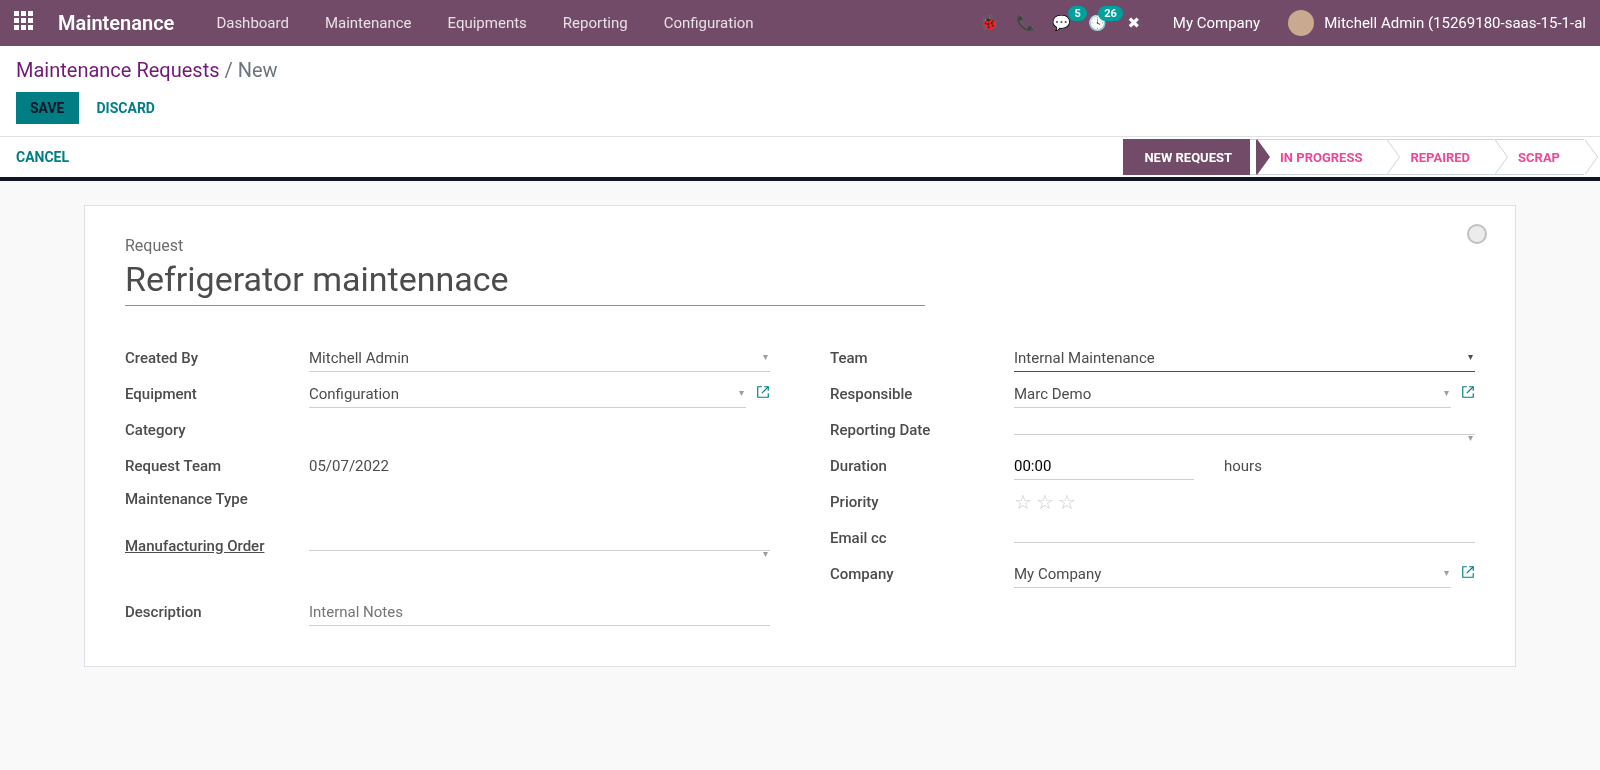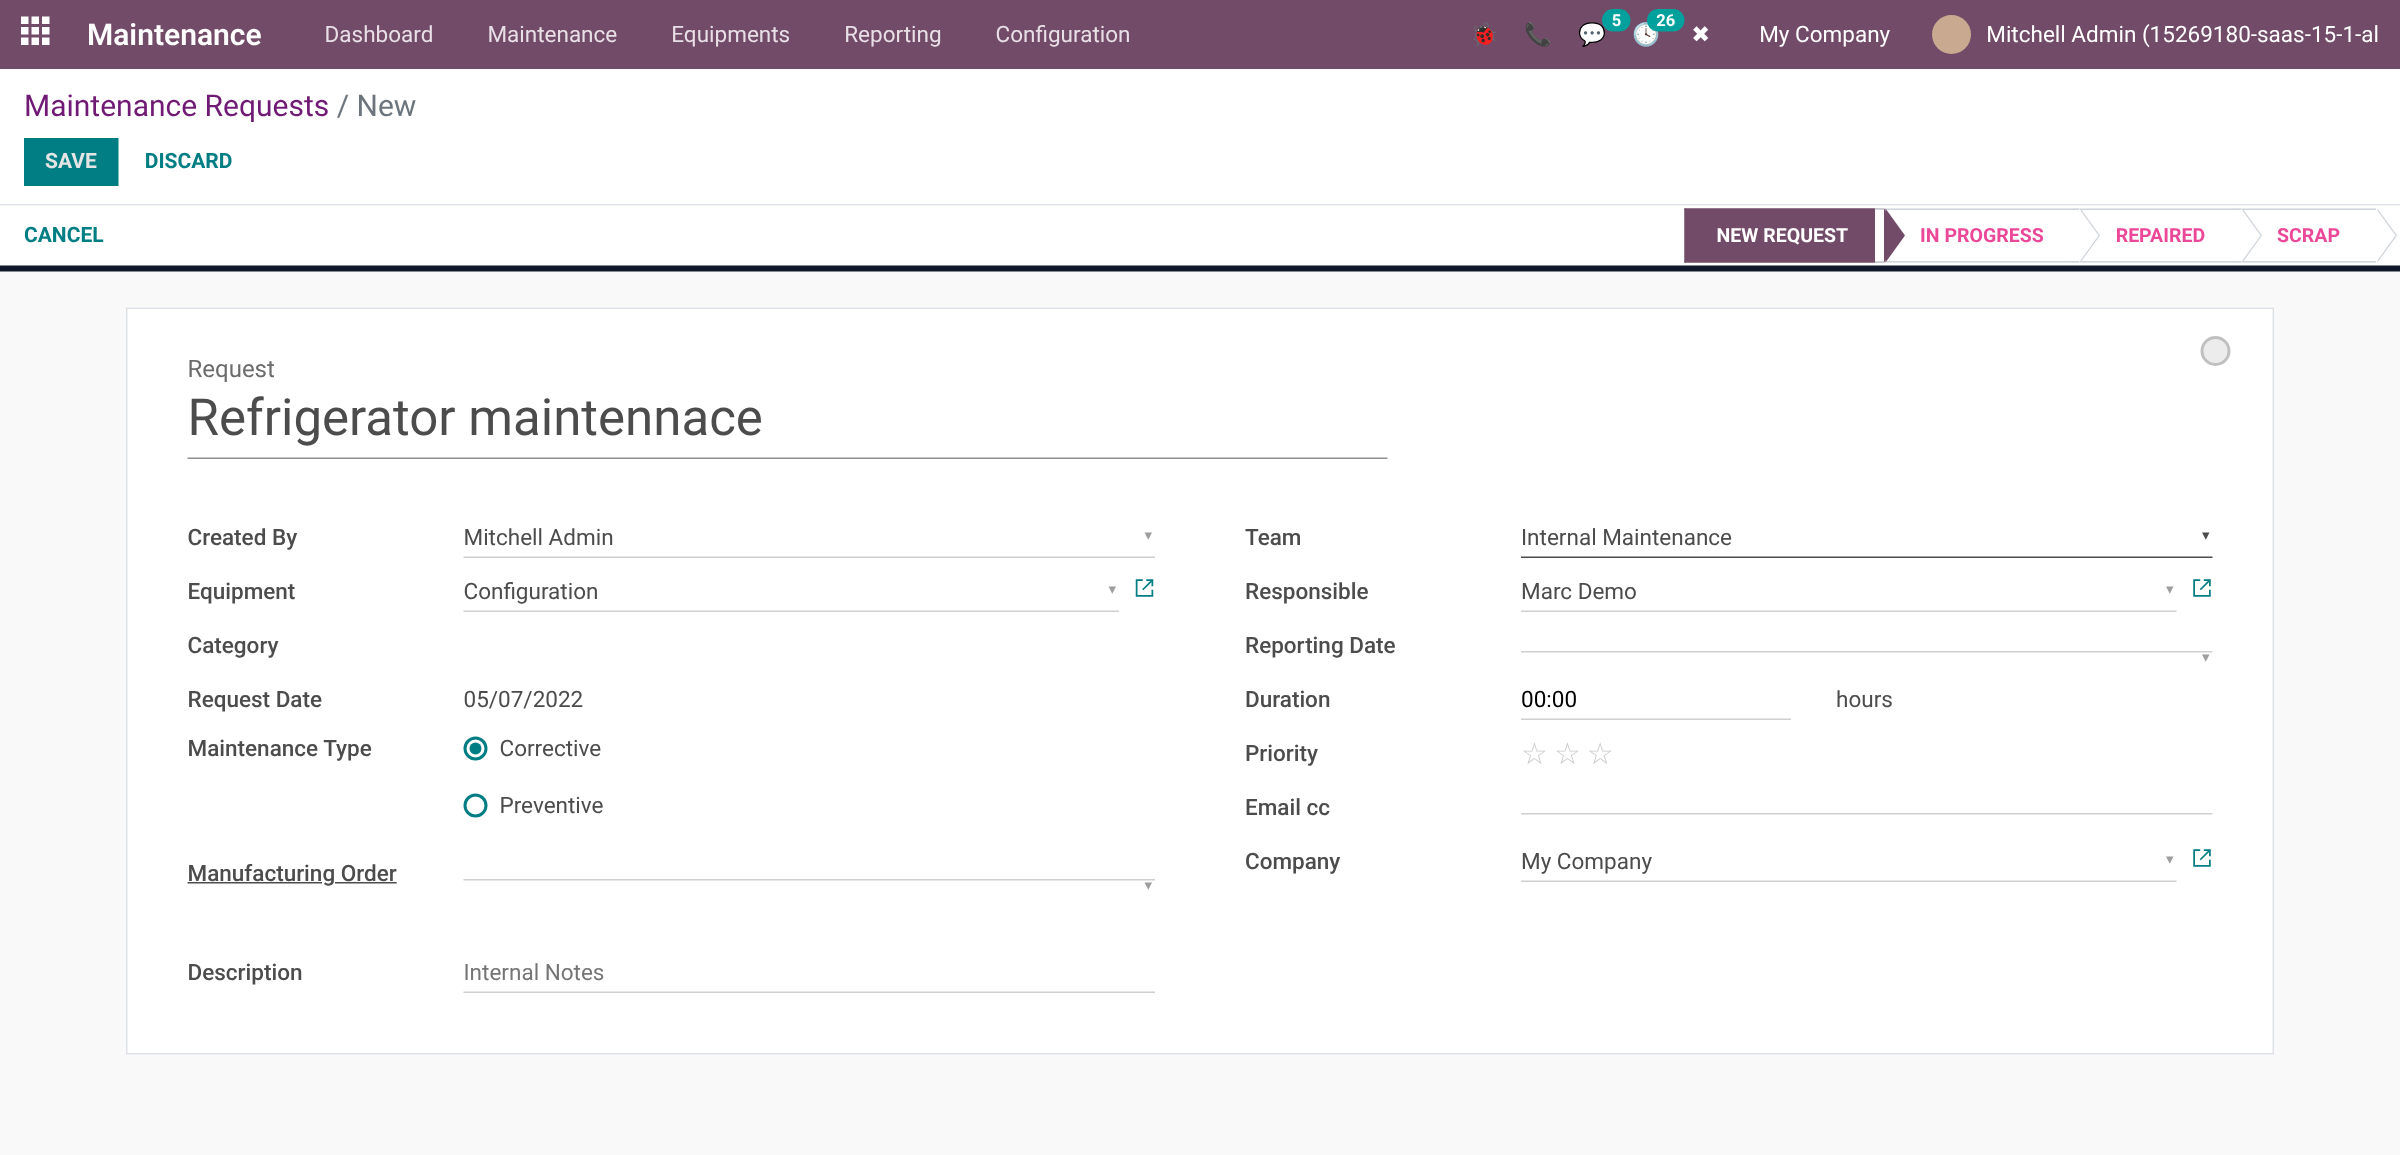--- a/index.html
+++ b/index.html
@@ -20,21 +20,21 @@
 .nav-user { display: flex; align-items: center; gap: 10px; }
 .nav-avatar { width: 26px; height: 26px; border-radius: 50%; background: #c9a98f; display: inline-block; }
 
 
 .control-panel { background: #fff; border-bottom: 1px solid #dee2e6; }
 .cp-top { padding: 12px 16px 0 16px; }
 .breadcrumb { font-size: 20px; color: #6c757d; }
 .breadcrumb a { color: #701a75; text-decoration: none; }
 .cp-buttons { padding: 10px 16px 12px 16px; display: flex; align-items: center; gap: 18px; }
 .btn { border: none; cursor: pointer; font-size: 14px; font-weight: 700; padding: 8px 14px; }
-.btn-primary { background: #017e84; color: #e5e5e5; }
+.btn-primary { background: #017e84; color: #0f172a; }
 .btn-link { background: none; color: #017e84; padding: 8px 0; }
 
 
 .status-row { background: #fff; border-bottom: 4px solid #0f172a; display: flex; align-items: center; padding: 0 16px; height: 44px; }
 .status-cancel { color: #017e84; font-weight: 700; font-size: 14px; }
 .status-bar { display: flex; }
 .sb-step { position: relative; height: 36px; padding: 0 24px 0 30px; display: flex; align-items: center; font-size: 13px; font-weight: 700; color: #ec4899; background: #fff; border-top: 1px solid #ced4da; border-bottom: 1px solid #ced4da; margin-left: -6px; cursor: pointer; }
 .sb-step:first-child { border-left: 1px solid #ced4da; margin-left: 0; padding-left: 20px; }
 .sb-step:after { content:""; position: absolute; right: -13px; top: -1px; width: 0; height: 0; border-top: 18px solid transparent; border-bottom: 18px solid transparent; border-left: 13px solid #fff; z-index: 2; }
 .sb-step:before { content:""; position: absolute; right: -14px; top: -1px; width: 0; height: 0; border-top: 18px solid transparent; border-bottom: 18px solid transparent; border-left: 13px solid #ced4da; z-index: 1; }
@@ -155,39 +155,27 @@
                 </svg></span>
           </div>
         </div>
         <div class="row">
           <div class="label">Category</div>
           <div class="field">
               <span></span>
             </div>
         </div>
         <div class="row">
-          <div class="label">Request Date</div>
+          <div class="label">Request Team</div>
           <div class="field">
               <span>05/07/2022</span>
             </div>
         </div>
         <div class="row" style="align-items:flex-start; padding-top:6px;">
           <div class="label">Maintenance Type</div>
-          <div class="field" style="flex-direction:column; align-items:flex-start;">
-            <div class="radio-opt">
-              <span class="rcirc on">
-                  <span></span>
-                </span>
-              <span>Corrective</span>
-            </div>
-            <div class="radio-opt">
-              <span class="rcirc"></span>
-              <span>Preventive</span>
-            </div>
-          </div>
         </div>
         <div class="row" style="margin-top:8px;text-decoration:underline;">
           <div class="label">Manufacturing Order</div>
           <div class="field">
               <div class="m2o"><span></span><span class="caret">▾</span></div>
             </div>
         </div>
         <div class="row" style="margin-top:30px;">
           <div class="label">Description</div>
           <div class="field">

